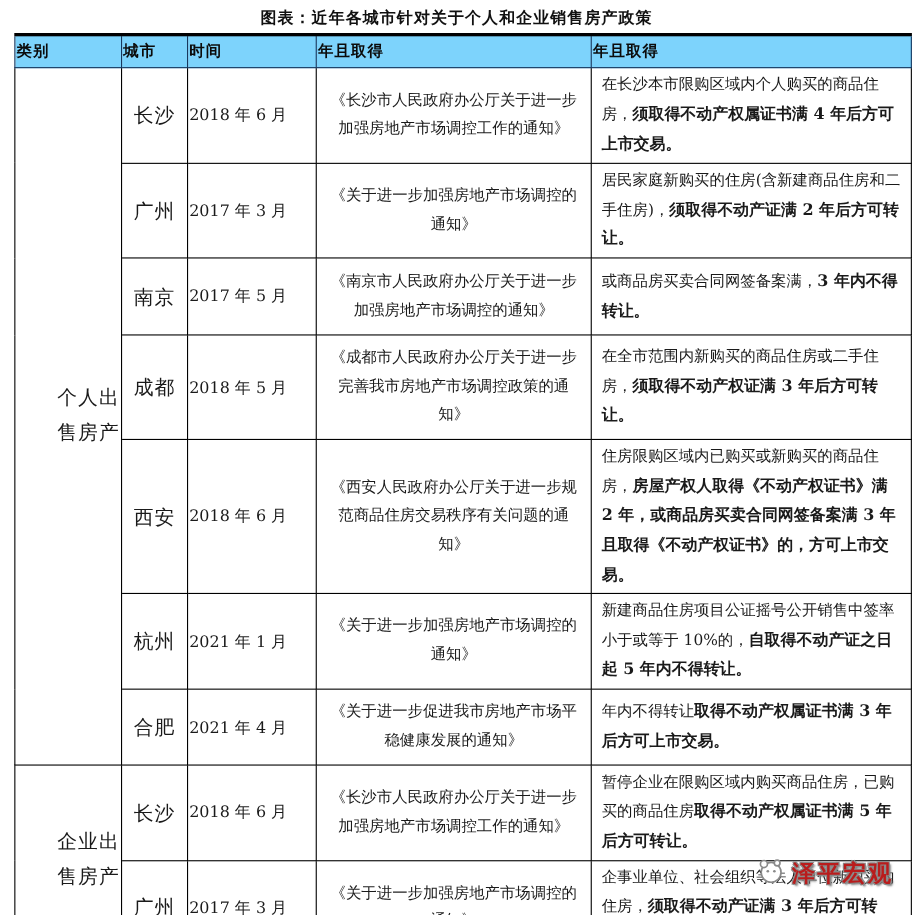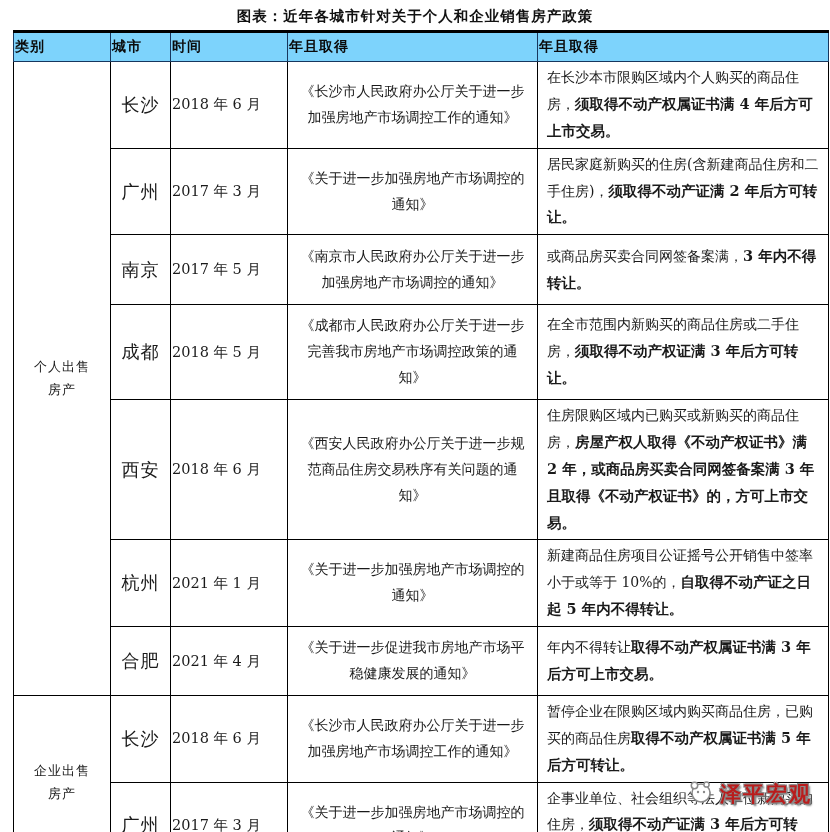--- a/index.html
+++ b/index.html
@@ -39,22 +39,22 @@
     border-top: none;
     font-size: 14px;
     font-weight: bold;
     color: #0b0b0b;
     height: 26px;
     text-align: left;
     letter-spacing: 1px;
   }
 
   td.cat {
-    text-align: center;
-    font-size: 13px;
+    text-align: right;
+    font-size: 18px;
     letter-spacing: 1px;
   }
   td.cat .wrapbox { display: inline-block; width: 66px; line-height: 1.8; }
 
   td.city {
     text-align: center;
     font-size: 18px;
     letter-spacing: 1px;
   }
   td.date {

